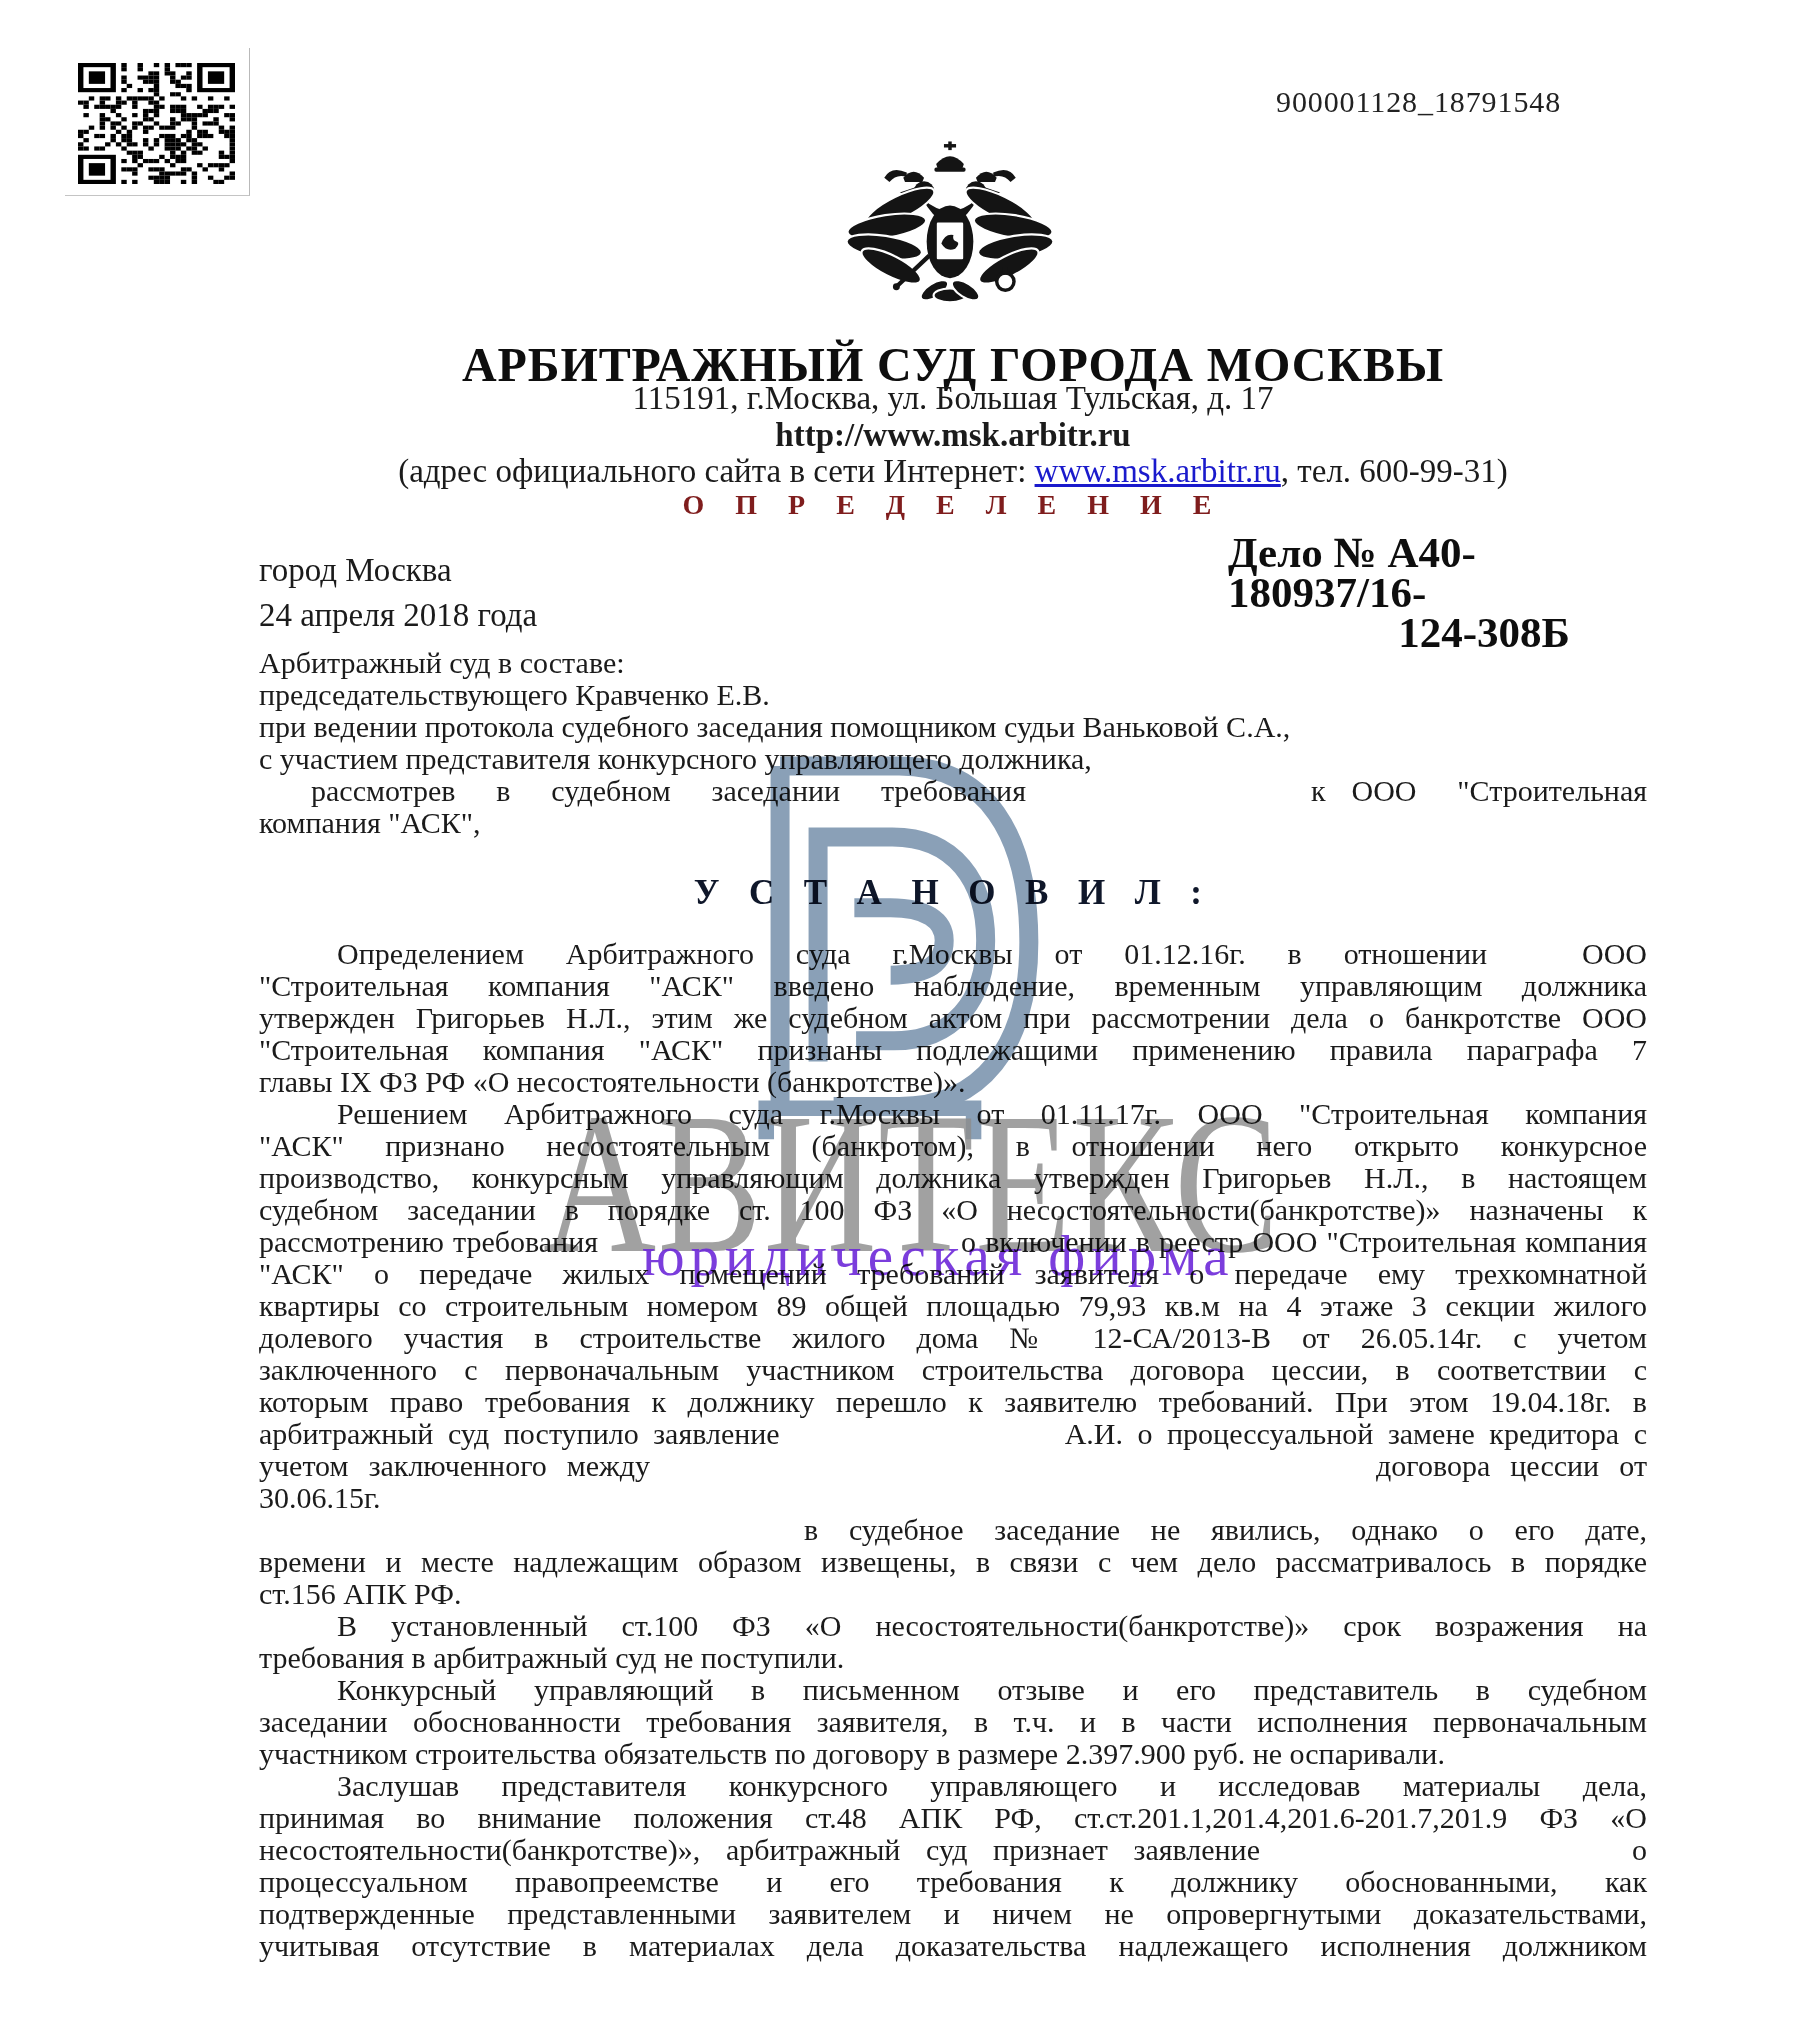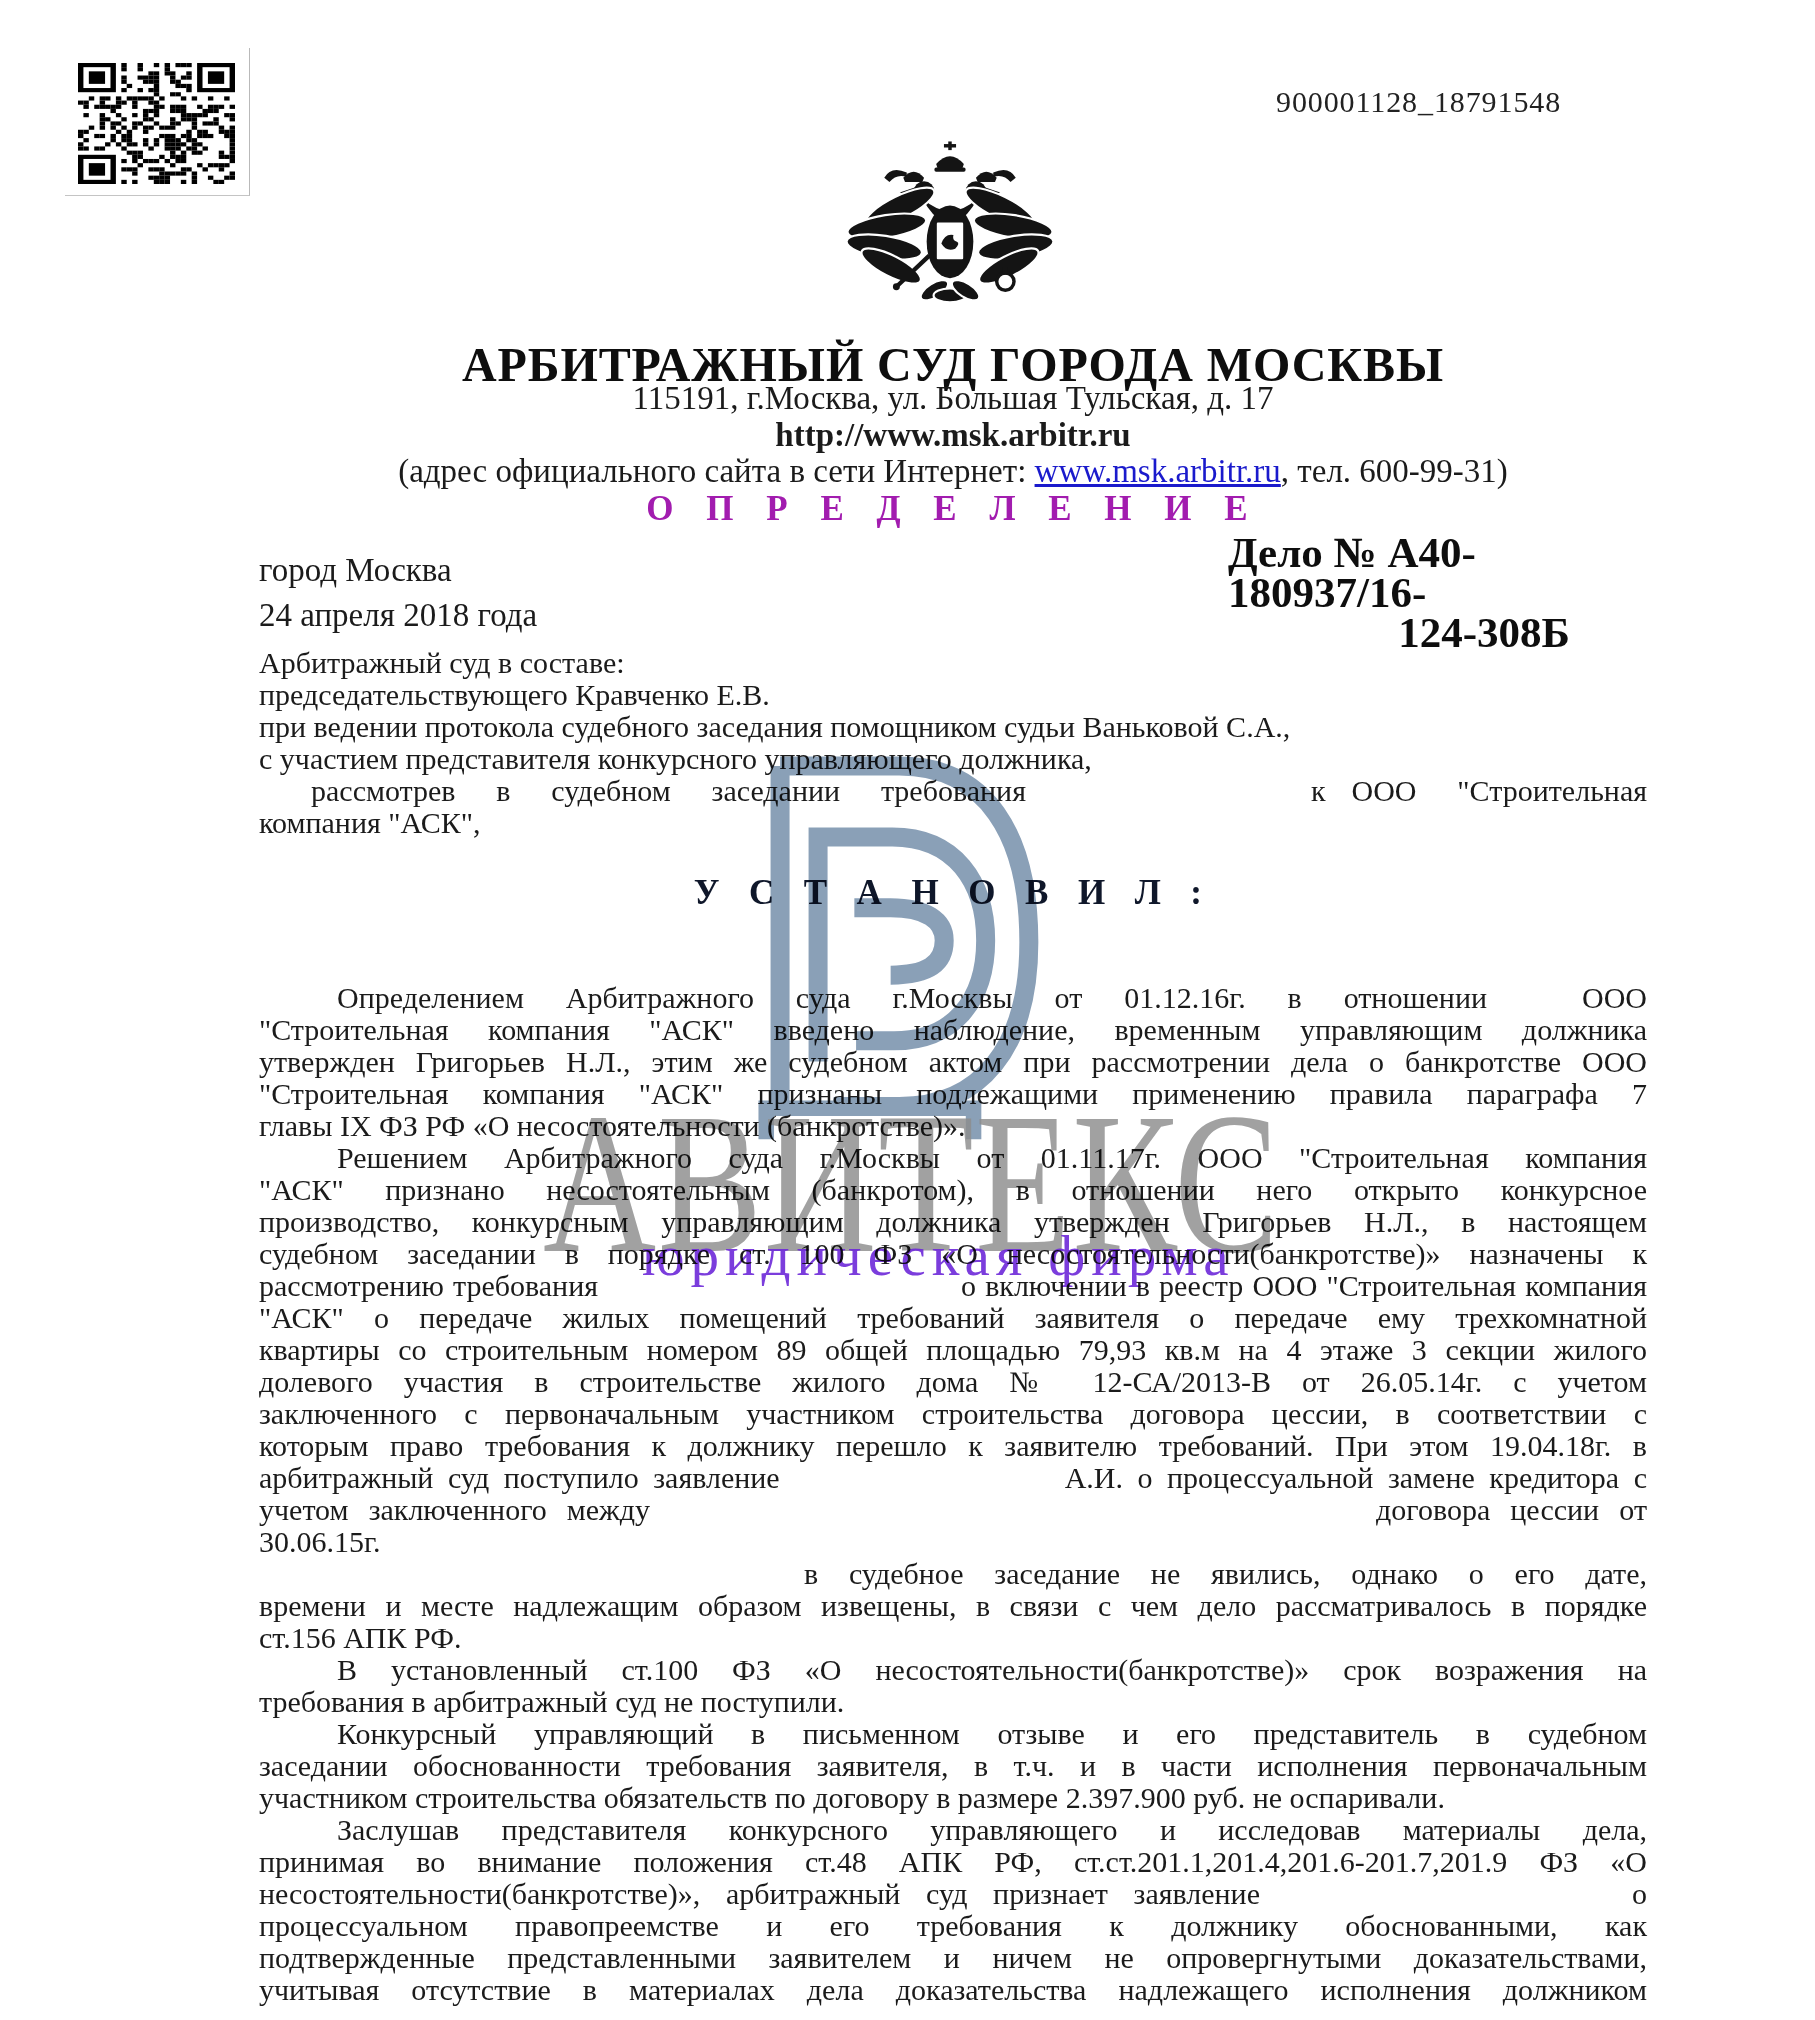--- a/index.html
+++ b/index.html
@@ -19,36 +19,36 @@
   }
   
   #coat-of-arms{position:absolute;left:846px;top:138px;width:208px;height:173px;}
   
   .hline{position:absolute;left:259px;width:1388px;text-align:center;}
   #court-name{top:337px;font-size:48px;font-weight:bold;letter-spacing:0.9px;color:#0e0e0e;}
   #court-address{top:380px;font-size:33px;}
   #court-site{top:417px;font-size:33px;font-weight:bold;}
   #site-note{top:453px;font-size:33px;}
   #site-note a{color:#1a1acc;text-decoration:underline;text-decoration-thickness:2.6px;}
-  #doc-type{top:489px;font-size:35px;font-weight:bold;letter-spacing:12px;color:#a21caf;}
+  #doc-type{top:489px;font-size:28px;font-weight:bold;letter-spacing:12px;color:#7f1d1d;}
   
   #city{position:absolute;left:259px;top:552px;font-size:33px;}
   #case-number{
     position:absolute;left:1228px;top:533px;width:356px;font-size:43px;font-weight:bold;line-height:40px;color:#0e0e0e;
   }
   #case-number .l2{text-align:right;padding-right:14px;}
   #doc-date{position:absolute;left:259px;top:597px;font-size:33px;}
   
   .textblock{position:absolute;left:259px;width:1388px;font-size:30px;line-height:32px;}
   #composition{top:647px;}
   #ustanovil{
     position:absolute;left:259px;top:873px;width:1388px;text-align:center;
     font-size:35px;font-weight:bold;letter-spacing:10.4px;color:#0f172a;
   }
-  #body-text{top:982px;}
+  #body-text{top:938px;}
   .tline{text-align:justify;text-align-last:justify;}
   .tline.nojust{text-align-last:left;}
   .gapspan{display:inline-block;height:1.7px;vertical-align:baseline;}
   
   #watermark-layer{position:absolute;left:0;top:0;width:100%;height:100%;pointer-events:none;mix-blend-mode:multiply;padding-left:9px;}
   #brand-logo{position:absolute;left:754px;top:754px;width:294px;height:387px;opacity:.88;}
   #brand-name{
     position:absolute;left:543px;top:1083px;font-size:201px;line-height:1;color:#8d8d8d;opacity:.82;
     transform:scaleX(.78);transform-origin:left top;letter-spacing:1.7px;white-space:nowrap;
   }

